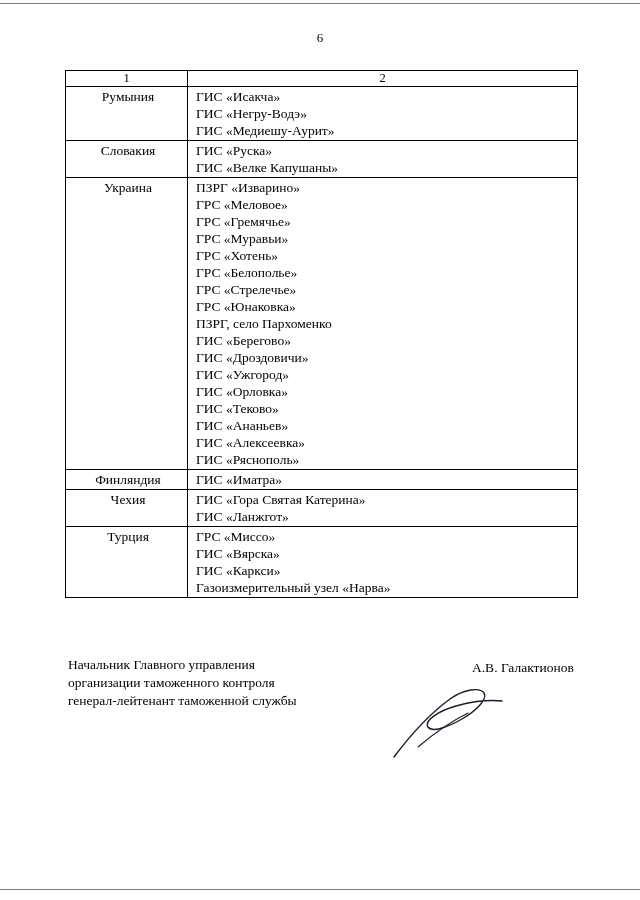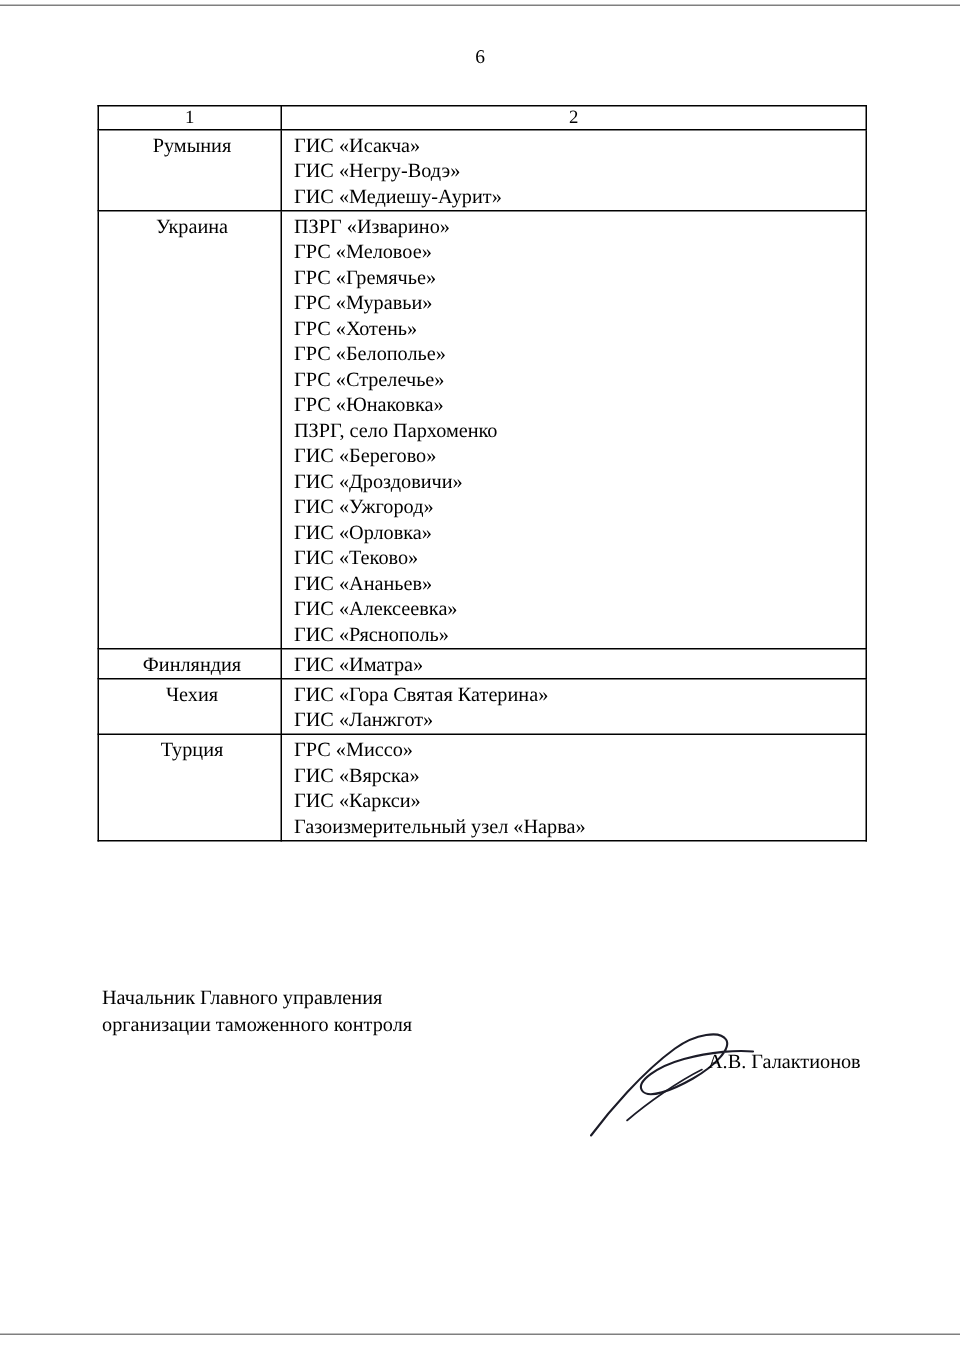--- a/index.html
+++ b/index.html
@@ -58,21 +58,21 @@
     left: 68px;
     top: 656px;
     font-size: 13.5px;
     line-height: 18px;
     width: 330px;
   }
 
   .signer-name {
     position: absolute;
     left: 472px;
-    top: 700px;
+    top: 660px;
     font-size: 13.5px;
     white-space: nowrap;
   }
 
   .signature-svg {
     position: absolute;
     left: 388px;
     top: 685px;
     width: 125px;
     height: 78px;
@@ -99,20 +99,27 @@
         <th>2</th>
       </tr>
     </thead>
     <tbody>
         <tr>
           <td class="country-cell">Румыния</td>
           <td class="stations-cell">
             <div class="station-line">ГИС «Исакча»</div>
             <div class="station-line">ГИС «Негру-Водэ»</div>
             <div class="station-line">ГИС «Медиешу-Аурит»</div>
+          </td>
+        </tr>
+        <tr>
+          <td class="country-cell">Словакия</td>
+          <td class="stations-cell">
+            <div class="station-line">ГИС «Руска»</div>
+            <div class="station-line">ГИС «Велке Капушаны»</div>
           </td>
         </tr>
         <tr>
           <td class="country-cell">Украина</td>
           <td class="stations-cell">
             <div class="station-line">ПЗРГ «Изварино»</div>
             <div class="station-line">ГРС «Меловое»</div>
             <div class="station-line">ГРС «Гремячье»</div>
             <div class="station-line">ГРС «Муравьи»</div>
             <div class="station-line">ГРС «Хотень»</div>
@@ -151,20 +158,21 @@
             <div class="station-line">ГИС «Каркси»</div>
             <div class="station-line">Газоизмерительный узел «Нарва»</div>
           </td>
         </tr>
       </tbody>
   </table>
 
   <div class="closing">
     <div>Начальник Главного управления</div>
     <div>организации таможенного контроля</div>
+    <div>генерал-лейтенант таможенной службы</div>
   </div>
 
   <svg class="signature-svg" viewBox="0 0 125 78" fill="none" xmlns="http://www.w3.org/2000/svg">
     <path d="M6,72 C18,56 40,30 62,14 C76,4 92,2 96,8 C100,14 88,26 74,34 C60,42 44,48 40,42 C36,36 50,26 68,21 C86,16 104,15 114,16" stroke="#1c1c28" stroke-width="1.4" stroke-linecap="round"></path>
     <path d="M30,62 C44,50 64,36 80,28" stroke="#1c1c28" stroke-width="1.1" stroke-linecap="round"></path>
   </svg>
 
   <div class="signer-name">А.В. Галактионов</div>
 
 </div>

